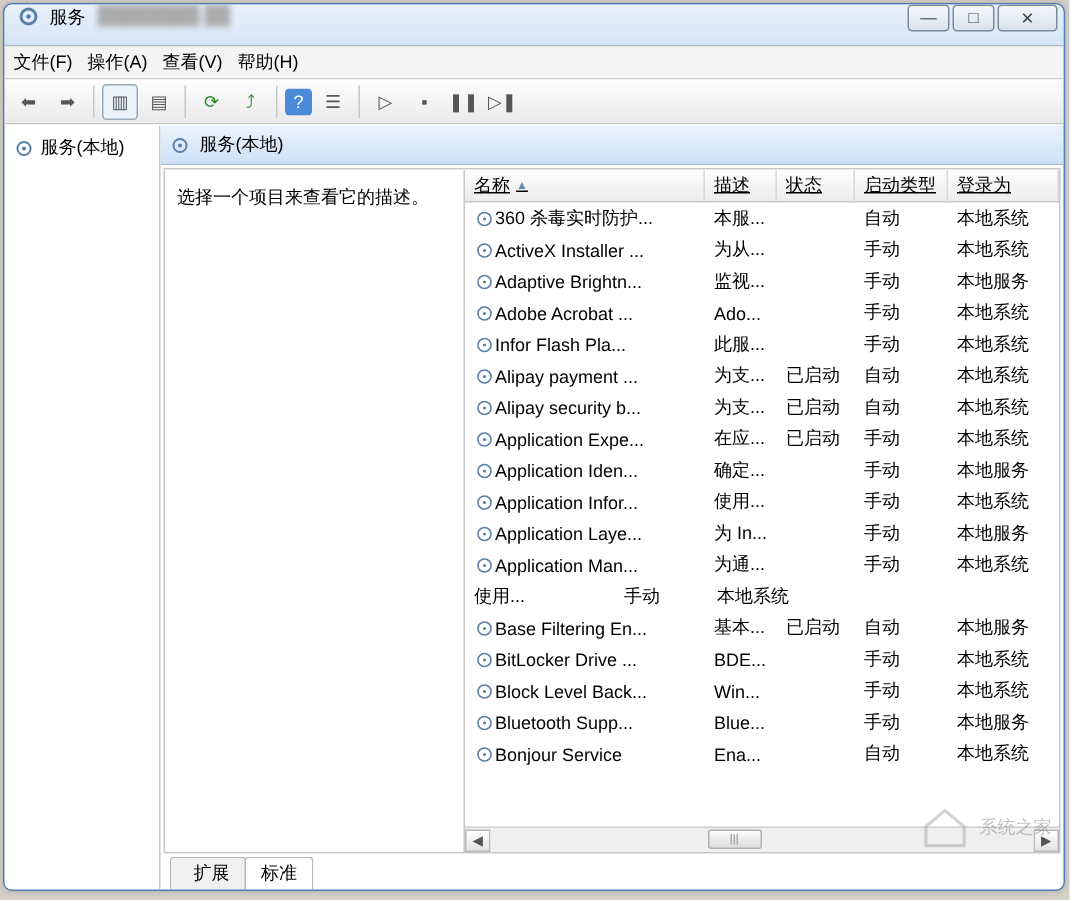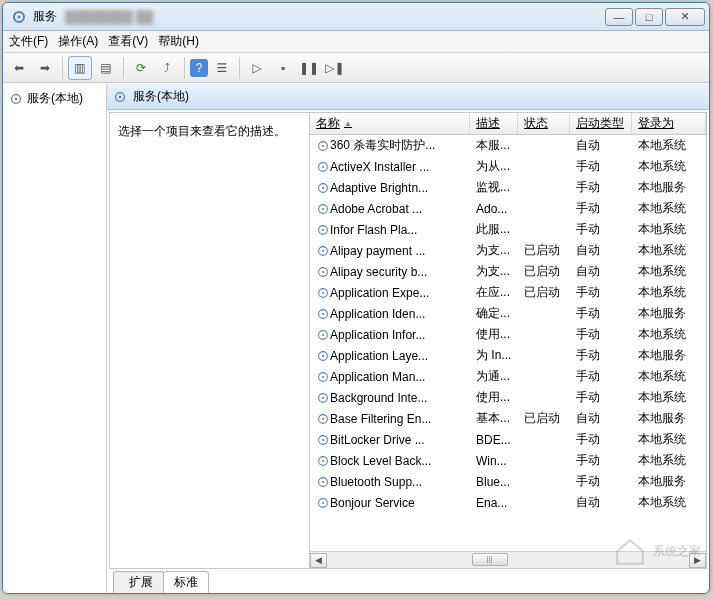--- a/index.html
+++ b/index.html
@@ -1,20 +1,20 @@
 <!DOCTYPE html>
 <html><head>
 <meta charset="utf-8">
 <style>
 * { box-sizing: border-box; margin: 0; padding: 0; font-family: "Microsoft YaHei", "Segoe UI", Tahoma, sans-serif; font-size: 12px; }
 body { background: #d4d0c8; width: 713px; height: 600px; overflow: hidden; position: relative; }
 
 .window { width: 708px; height: 592px; margin: 2px; background: #fff; border: 1px solid #4a7ab8; border-radius: 6px; overflow: hidden; display: flex; flex-direction: column; box-shadow: 0 0 4px rgba(0,0,0,0.2); }
 
-.titlebar { height: 28px; background: linear-gradient(#e8f1fb, #d5e5f7); display: flex; align-items: center; padding: 0 4px; border-bottom: 1px solid #a8b8c8; }
+.titlebar { height: 28px; background: linear-gradient(#e8f1fb, #d5e5f7); display: flex; padding: 0 4px; border-bottom: 1px solid #a8b8c8; }
 .titlebar .gear { width: 16px; height: 16px; margin: 0 4px; display:inline-flex;align-items:center;justify-content:center; color:#5a7fa8; }
 .titlebar .title { flex: 0 0 auto; margin-left: 2px; color: #000; }
 .titlebar .blur { flex: 0 0 auto; margin-left: 8px; color: #aaa; filter: blur(2px); }
 .titlebar .spacer { flex: 1; }
 .win-btn { width: 28px; height: 18px; margin-left: 2px; border: 1px solid #7a8a9a; border-radius: 3px; background: linear-gradient(#f5f8fb,#d8e2ec); display:inline-flex;align-items:center;justify-content:center; color:#444; font-size:11px; cursor:pointer; }
 .win-btn:last-child { width: 40px; }
 
 .menubar { height: 22px; background: #f4f4f4; border-bottom: 1px solid #d0d0d0; display:flex; align-items:center; padding: 0 6px; gap: 10px; }
 .menubar span { color:#000; cursor:default; }
 
@@ -336,29 +336,20 @@
       </span>
       <span>Application Man...</span>
     </div>
     <div class="cell c-desc">为通...</div>
     <div class="cell c-stat"></div>
     <div class="cell c-start">手动</div>
     <div class="cell c-logon">本地系统</div>
   </div>
 
   <div class="row">
-    <div class="cell c-name">
-      <span class="gear-icon">
-        <svg viewBox="0 0 16 16">
-                      <circle cx="8" cy="8" r="5" fill="none" stroke="#5a7fa8" stroke-width="1.2"></circle>
-                      <circle cx="8" cy="8" r="1.2" fill="#5a7fa8"></circle>
-                    </svg>
-      </span>
-      <span>Background Inte...</span>
-    </div>
     <div class="cell c-desc">使用...</div>
     <div class="cell c-stat"></div>
     <div class="cell c-start">手动</div>
     <div class="cell c-logon">本地系统</div>
   </div>
 
   <div class="row">
     <div class="cell c-name">
       <span class="gear-icon">
         <svg viewBox="0 0 16 16">

